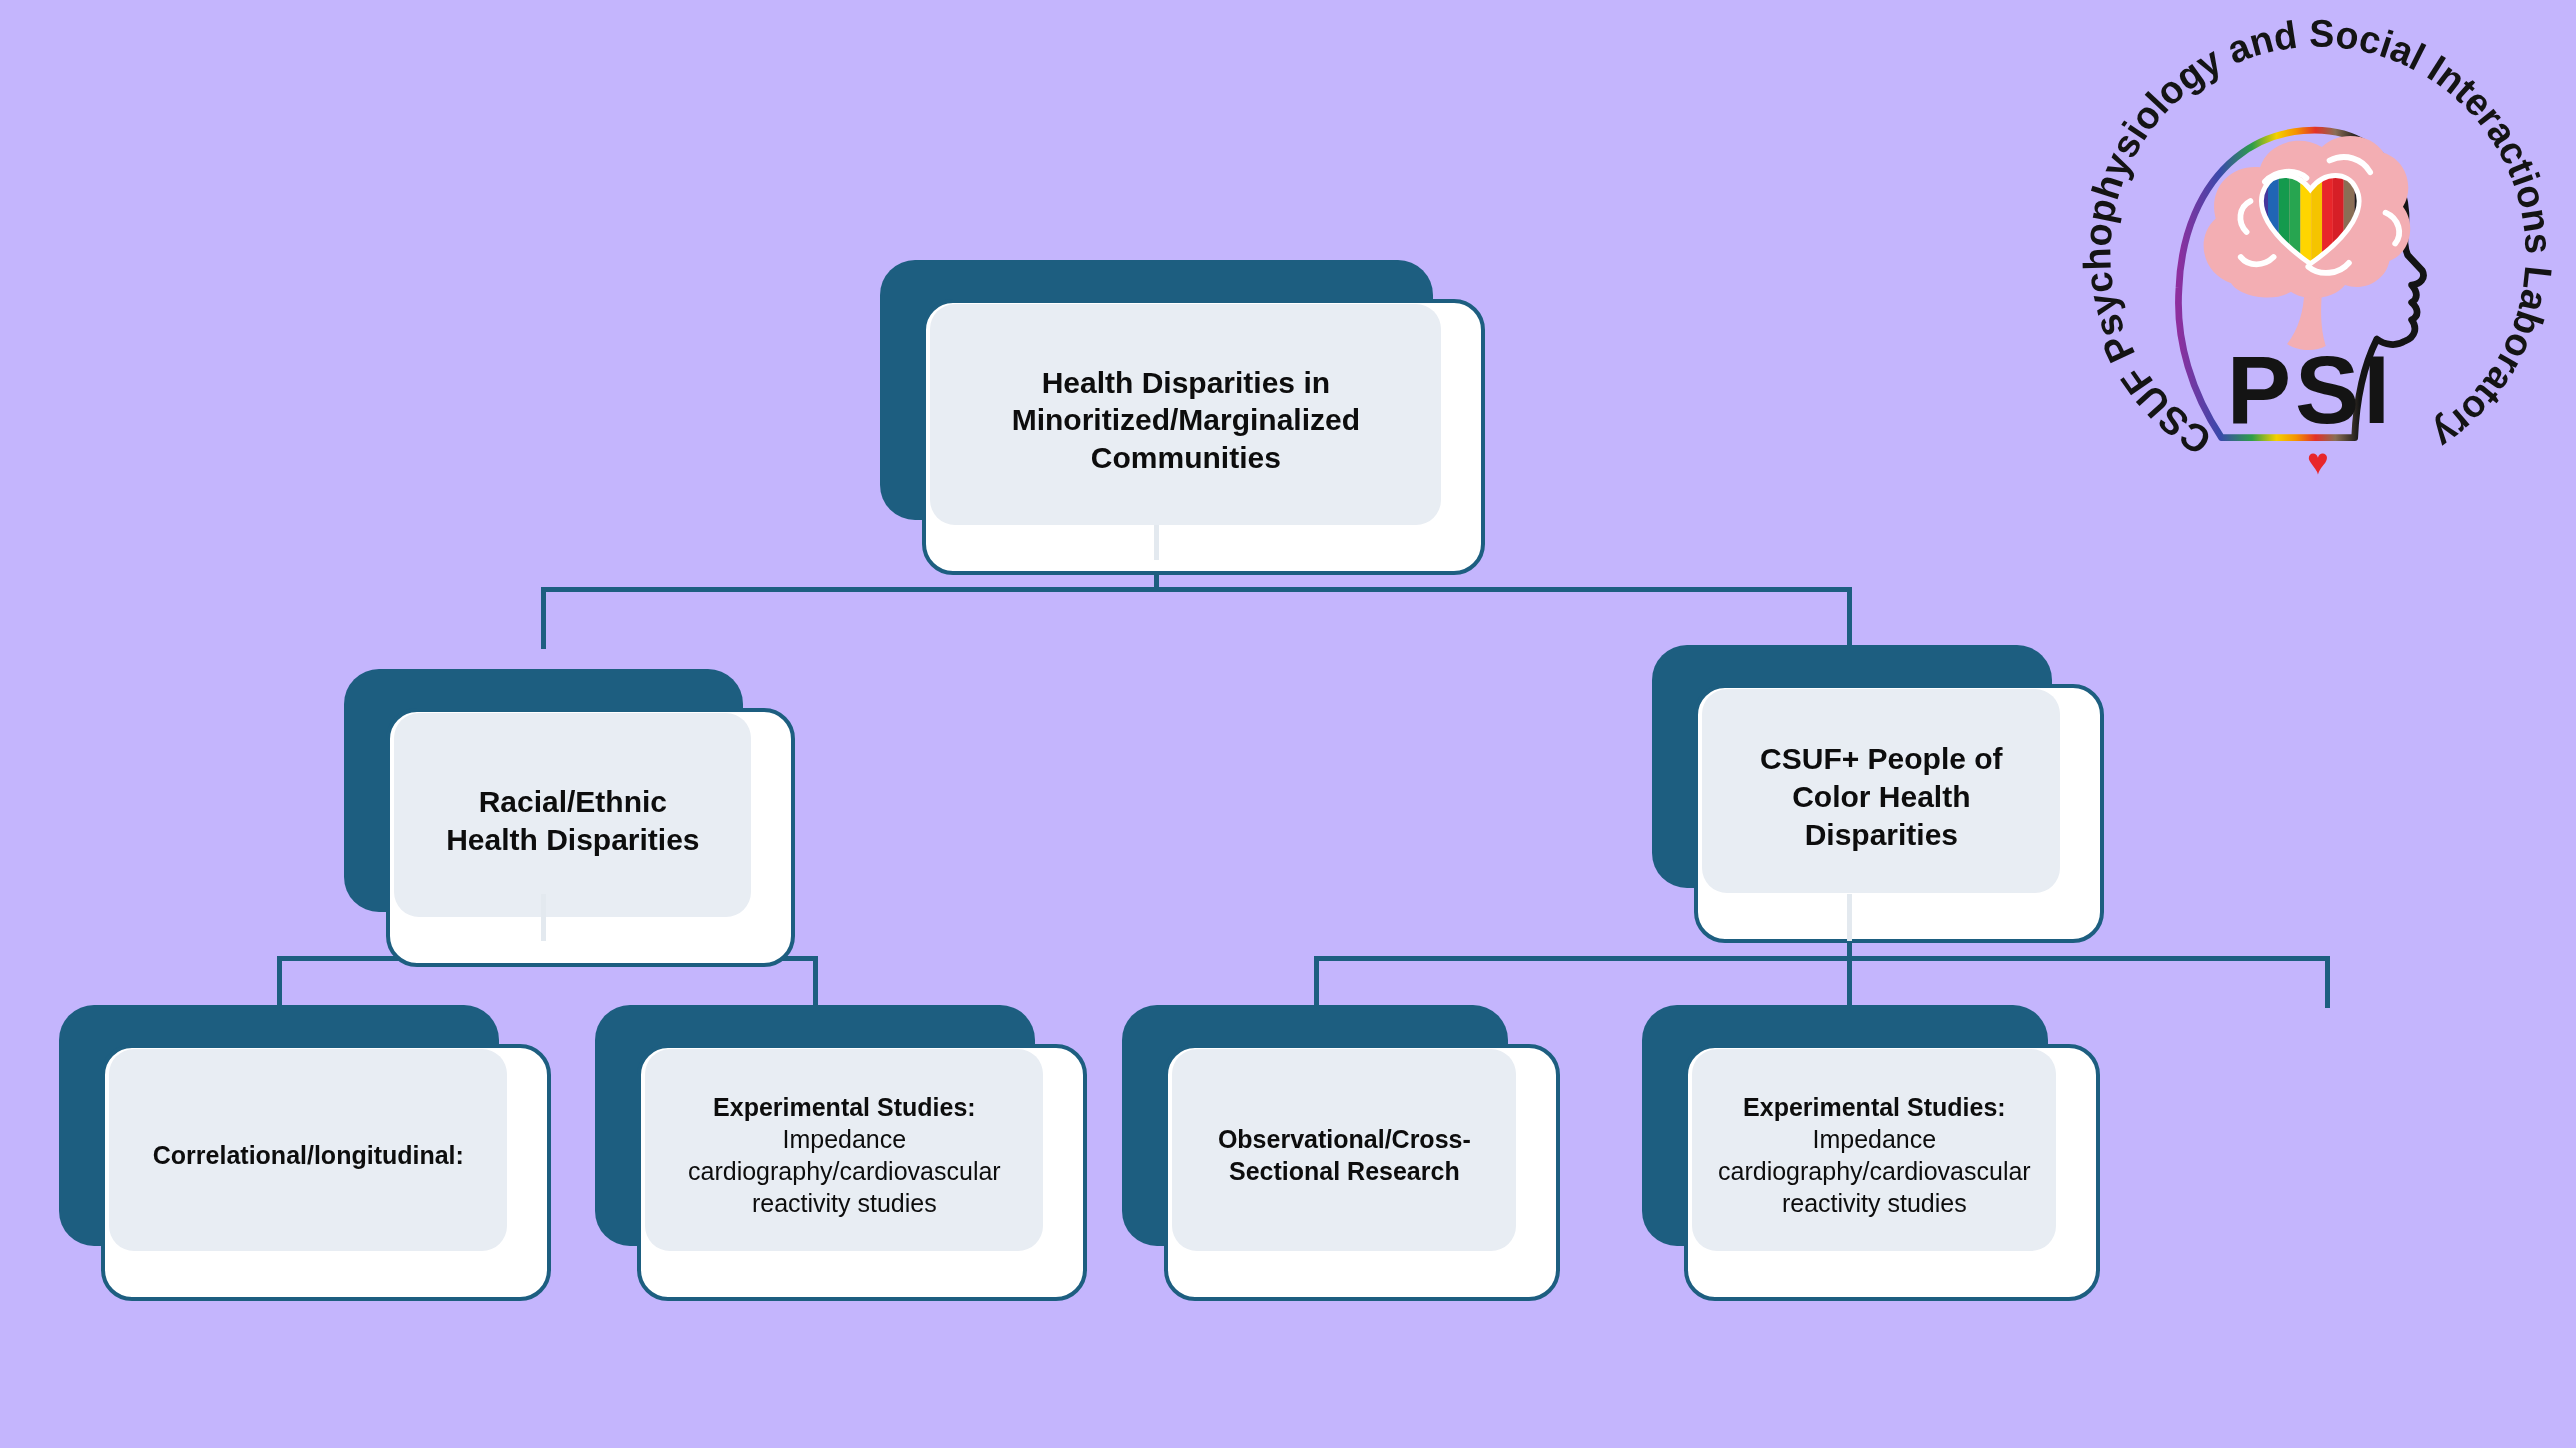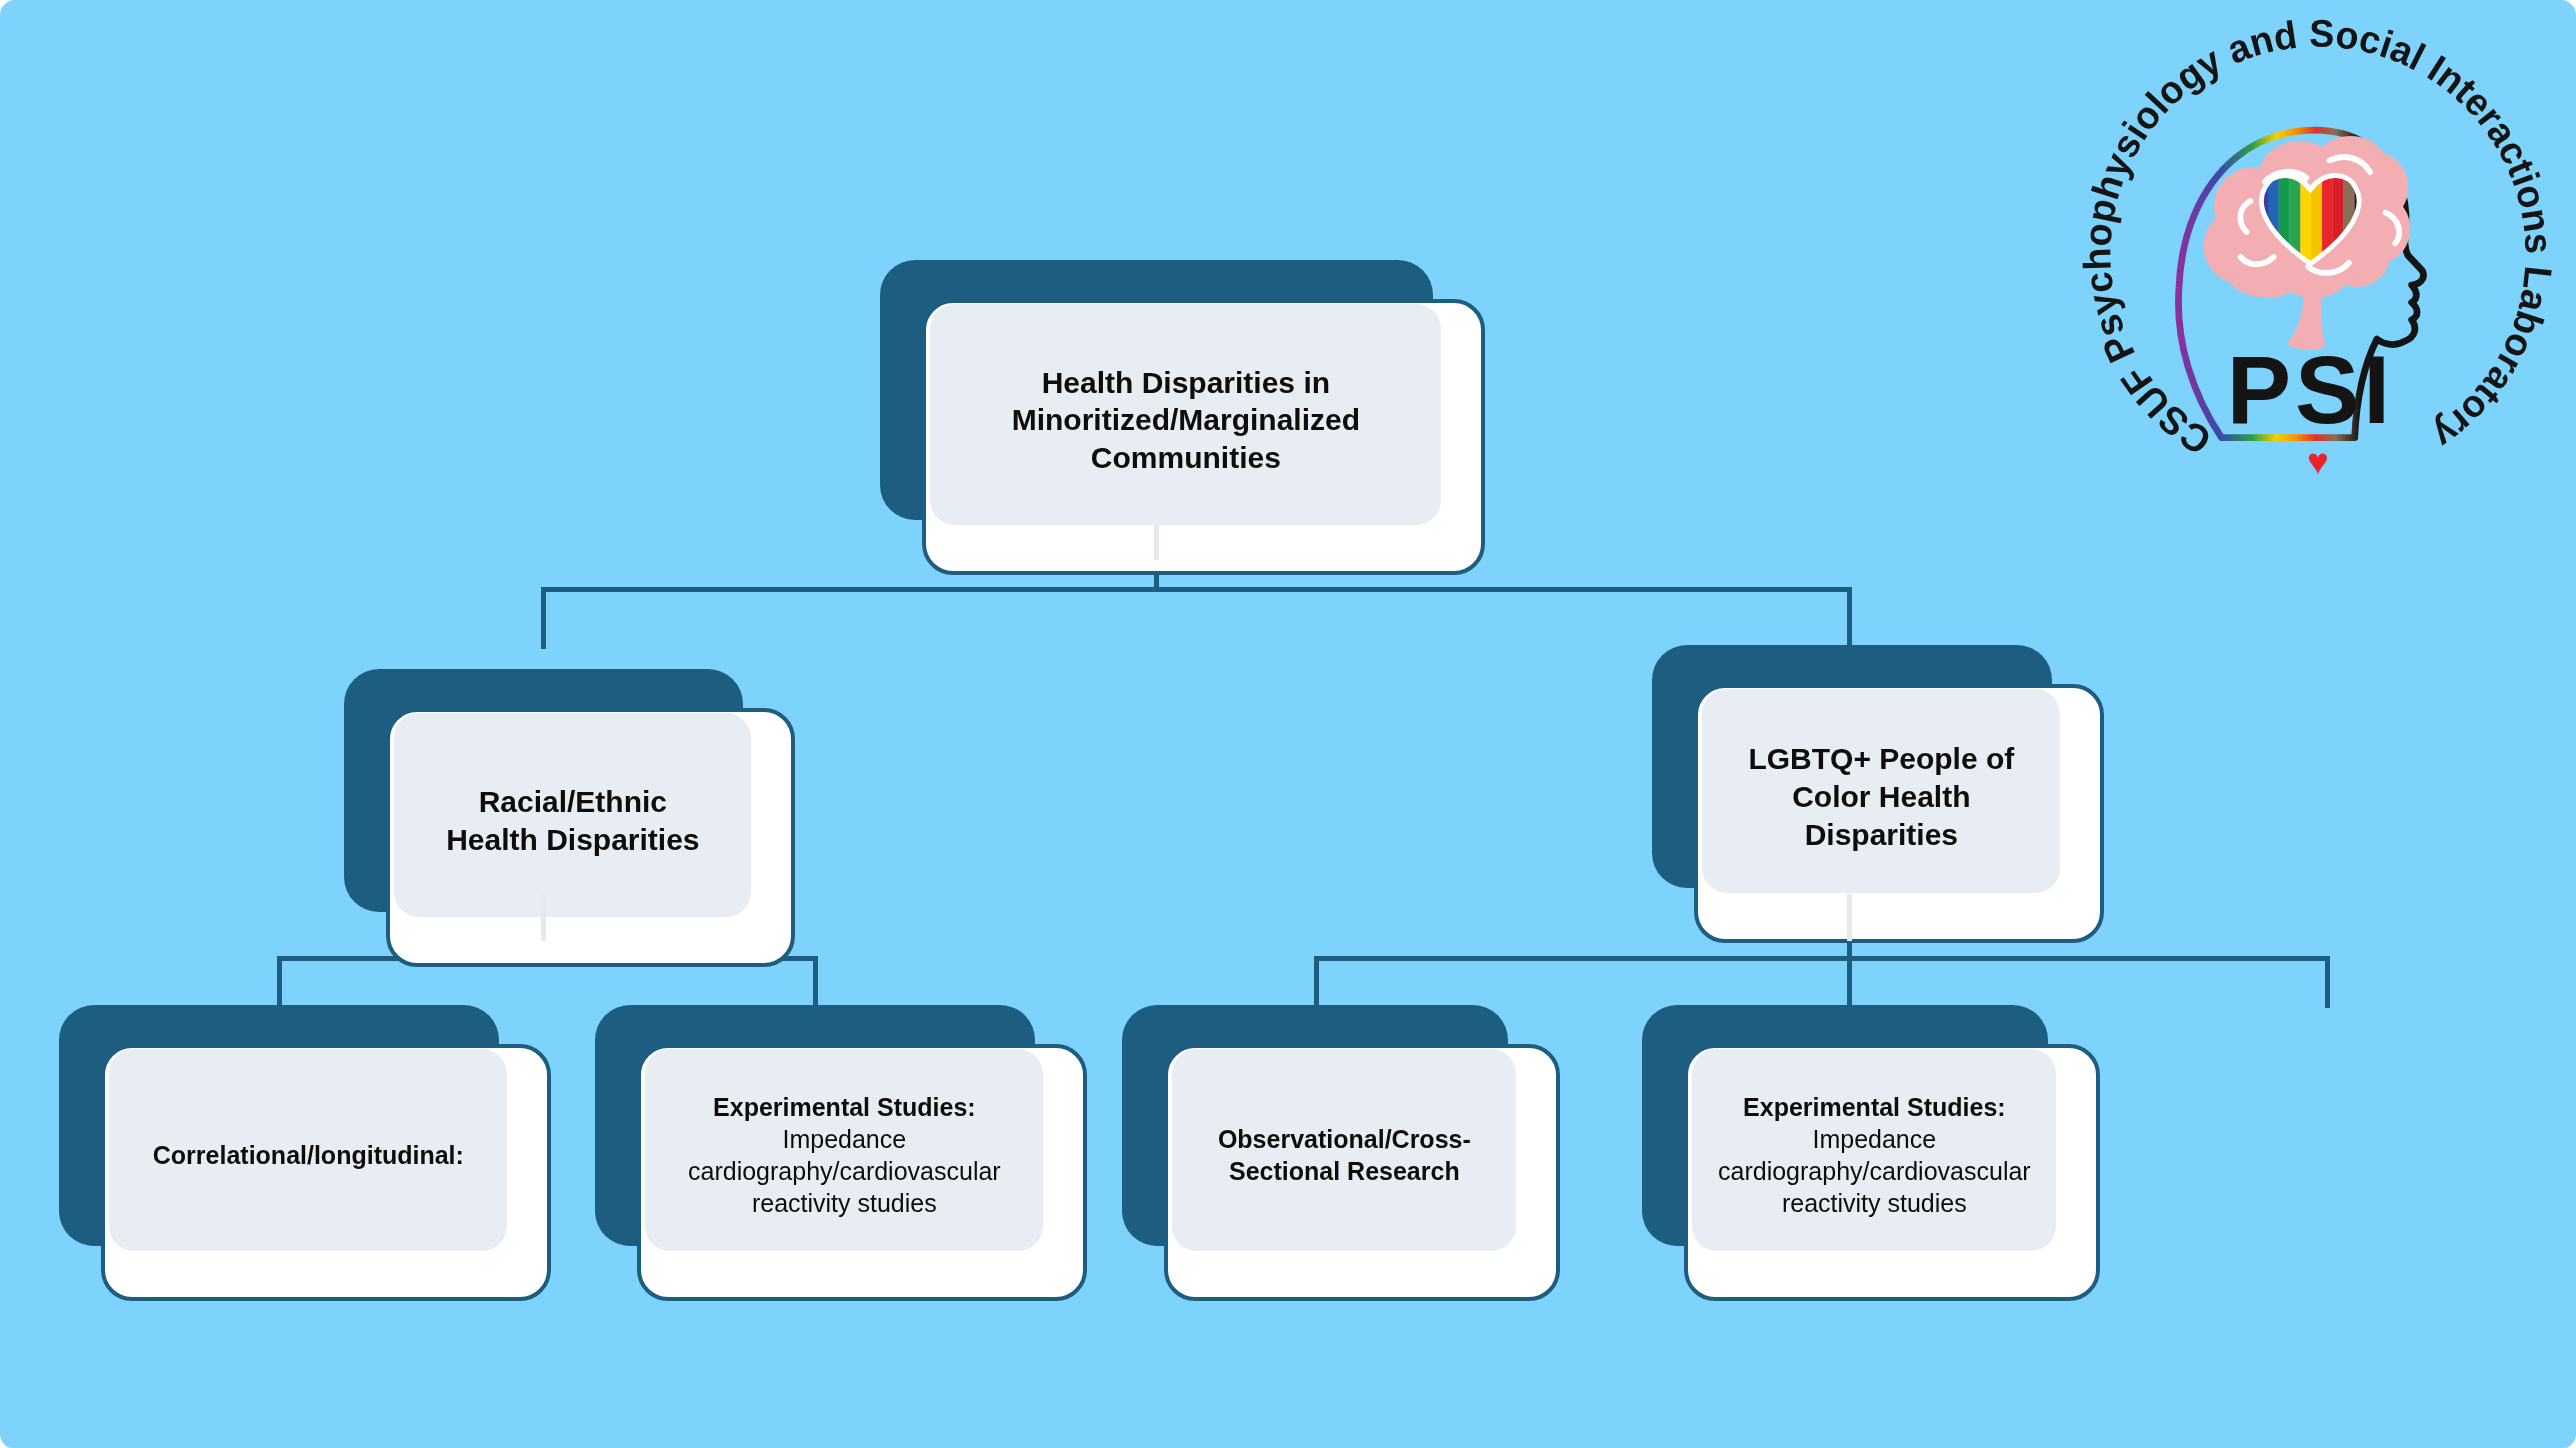--- a/index.html
+++ b/index.html
@@ -4,21 +4,21 @@
 <style>
   :root{
     --teal:#1d5e80;
     --panel:#e8edf3;
     --stub:#e3e9ef;
     --ink:#0d0d0d;
   }
   html,body{margin:0;padding:0;background:#fff;}
   body{font-family:"Liberation Sans", sans-serif;}
   .canvas{
-    position:relative;width:2576px;height:1449px;background:#7dd3fc;overflow:hidden;border-radius:15px;
+    position:relative;width:2576px;height:1449px;background:#c4b5fd;overflow:hidden;
   }
   
   .node{position:absolute;z-index:2;}
   .node .shadowbox{
     position:absolute;left:0;top:0;width:100%;height:100%;
     background:var(--teal);border-radius:35px;
   }
   .node .frame{
     position:absolute;left:42px;top:39px;
     width:calc(100% + 9.7px);height:calc(100% + 15.5px);
@@ -87,21 +87,21 @@
       <div class="title">Racial/Ethnic
 Health Disparities</div>
     </div>
   </div>
 
   <div class="node" style="left:1652px;top:645px;width:400px;height:243px;">
     <div class="shadowbox"></div>
     <div class="frame"></div>
     <div class="panel"></div>
     <div class="label lvl1">
-      <div class="title">LGBTQ+ People of
+      <div class="title">CSUF+ People of
 Color Health
 Disparities</div>
     </div>
   </div>
 
   <div class="node" style="left:59px;top:1005px;width:440px;height:241px;">
     <div class="shadowbox"></div>
     <div class="frame"></div>
     <div class="panel"></div>
     <div class="label lvl3">

